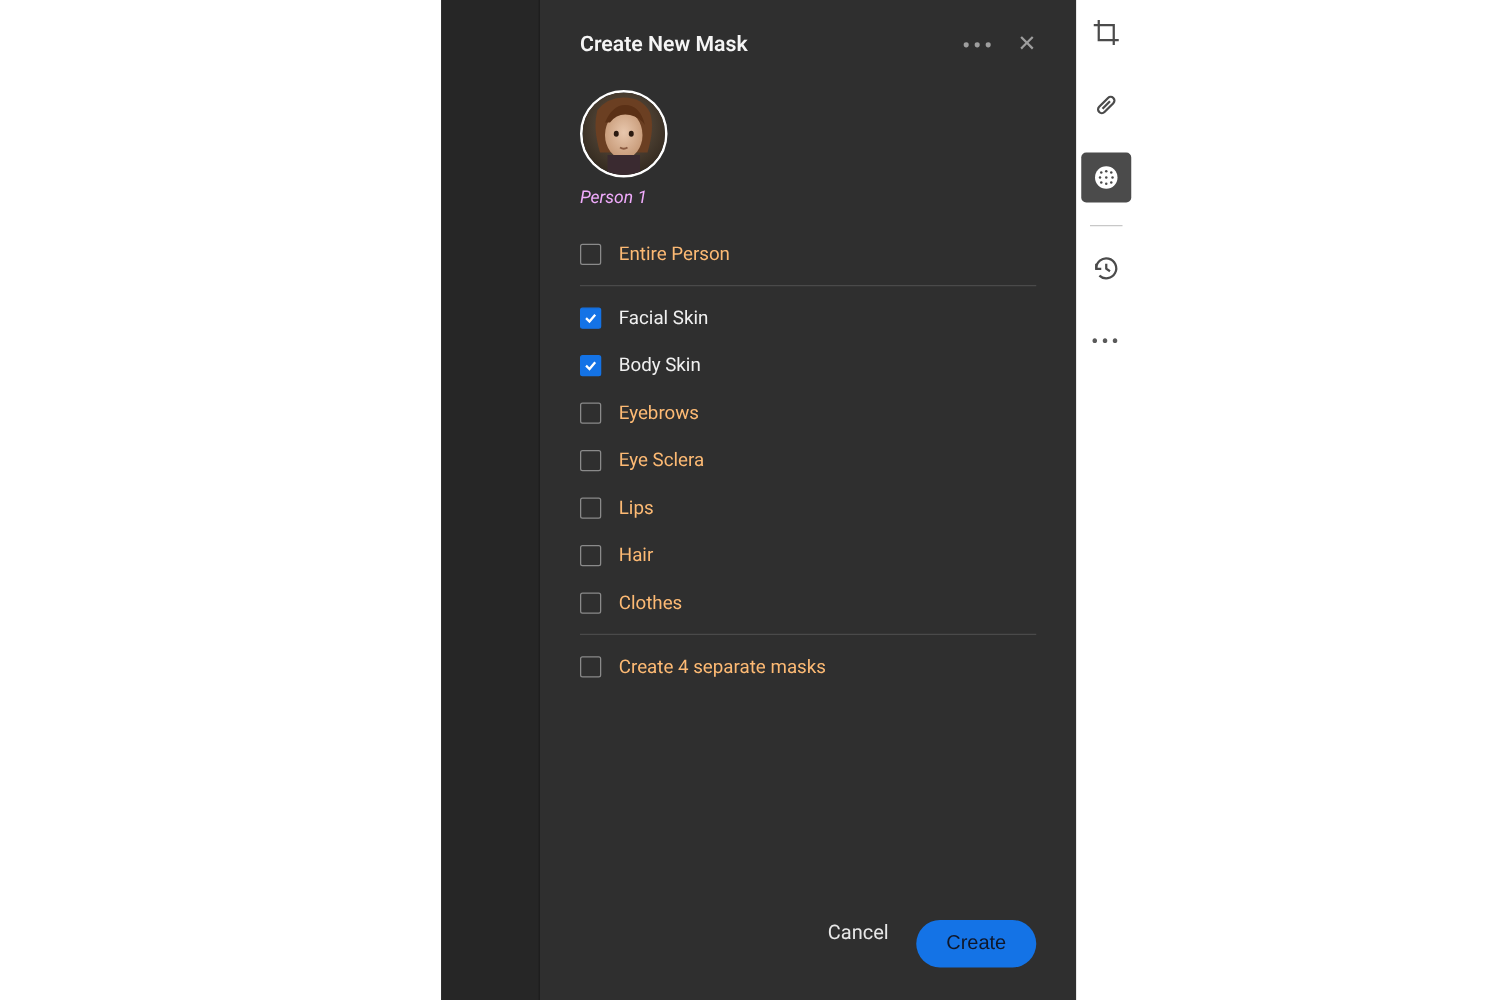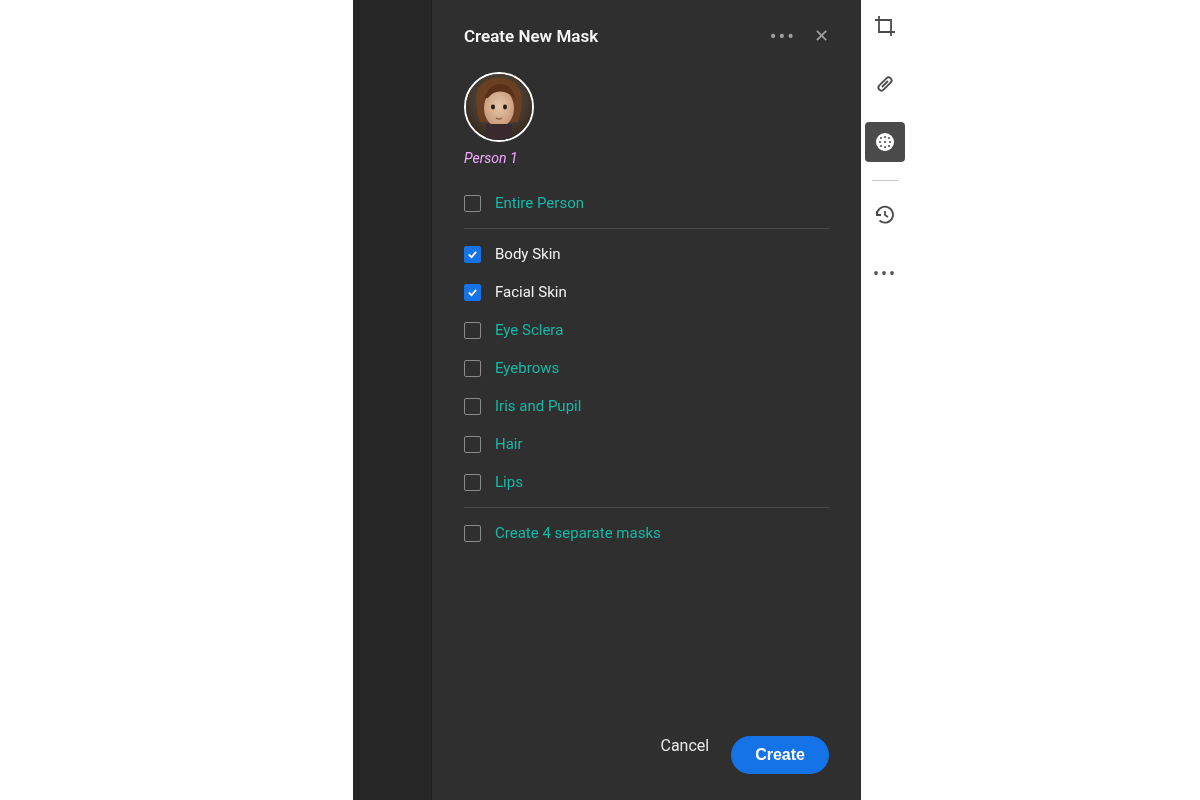--- a/index.html
+++ b/index.html
@@ -14,26 +14,26 @@
   .person-block{margin-top:26px;}
   .avatar{width:66px;height:66px;border-radius:50%;border:2px solid #fff;overflow:hidden;}
   .avatar svg{width:100%;height:100%;display:block;}
   .person-label{color:#f0abfc;font-style:italic;font-size:14px;margin-top:8px;}
   .options{margin-top:18px;}
   .opt-row{display:flex;align-items:center;gap:14px;padding:10px 0;cursor:pointer;}
   .checkbox{width:17px;height:17px;border:1.5px solid #8a8a8a;border-radius:2px;flex:0 0 auto;box-sizing:border-box;display:flex;align-items:center;justify-content:center;}
   .checkbox.checked{background:#1473e6;border-color:#1473e6;}
   .checkbox.checked svg{display:block;}
   .checkbox svg{display:none;width:11px;height:11px;}
-  .opt-label{color:#14b8a6;font-size:15px;}
+  .opt-label{color:#fdba74;font-size:15px;}
   .opt-row.bright .opt-label{color:#f0f0f0;}
   .divider{height:1px;background:#4a4a4a;margin:6px 0;}
   .footer{position:absolute;left:32px;right:32px;bottom:26px;display:flex;justify-content:flex-end;align-items:flex-start;gap:22px;}
   .btn-cancel{color:#e8e8e8;font-size:16px;cursor:pointer;}
-  .btn-create{background:#1473e6;color:#ffffff;font-size:16px;font-weight:700;border:none;border-radius:20px;padding:10px 24px;cursor:pointer;}
+  .btn-create{background:#1473e6;color:#0f172a;font-size:16px;font-weight:400;border:none;border-radius:20px;padding:10px 24px;cursor:pointer;}
 
   .right-toolbar{position:absolute;left:861px;top:0;width:48px;height:800px;background:#fff;}
   .tool{width:40px;height:40px;margin:10px auto 18px auto;display:flex;align-items:center;justify-content:center;color:#4b4b4b;cursor:pointer;border-radius:4px;}
   .tool.first{margin-top:6px;}
   .tool.active{background:#4b4b4b;color:#fff;}
   .tool-sep{width:26px;height:1px;background:#c8c8c8;margin:2px auto 14px auto;}
   .tool svg{width:24px;height:24px;}
   .tool .dots{font-size:18px;letter-spacing:2px;color:#5a5a5a;}
 </style>
 </head>
@@ -83,49 +83,49 @@
         <span class="opt-label">Entire Person</span>
       </div>
       <div class="divider"></div>
       <div id="opts-list">
           <div class="opt-row bright">
             <span class="checkbox checked">
               <svg viewBox="0 0 12 12">
                 <path d="M2 6 L5 9 L10 3" stroke="#fff" stroke-width="2" fill="none"></path>
               </svg>
             </span>
-            <span class="opt-label">Body Skin</span>
+            <span class="opt-label">Facial Skin</span>
           </div>
           <div class="opt-row bright">
             <span class="checkbox checked">
               <svg viewBox="0 0 12 12">
                 <path d="M2 6 L5 9 L10 3" stroke="#fff" stroke-width="2" fill="none"></path>
               </svg>
             </span>
-            <span class="opt-label">Facial Skin</span>
+            <span class="opt-label">Body Skin</span>
+          </div>
+          <div class="opt-row">
+            <span class="checkbox"></span>
+            <span class="opt-label">Eyebrows</span>
           </div>
           <div class="opt-row">
             <span class="checkbox"></span>
             <span class="opt-label">Eye Sclera</span>
           </div>
           <div class="opt-row">
             <span class="checkbox"></span>
-            <span class="opt-label">Eyebrows</span>
-          </div>
-          <div class="opt-row">
-            <span class="checkbox"></span>
-            <span class="opt-label">Iris and Pupil</span>
+            <span class="opt-label">Lips</span>
           </div>
           <div class="opt-row">
             <span class="checkbox"></span>
             <span class="opt-label">Hair</span>
           </div>
           <div class="opt-row">
             <span class="checkbox"></span>
-            <span class="opt-label">Lips</span>
+            <span class="opt-label">Clothes</span>
           </div>
         </div>
       <div class="divider"></div>
       <div class="opt-row">
         <span class="checkbox"></span>
         <span class="opt-label">Create 4 separate masks</span>
       </div>
     </div>
 
     <div class="footer">

